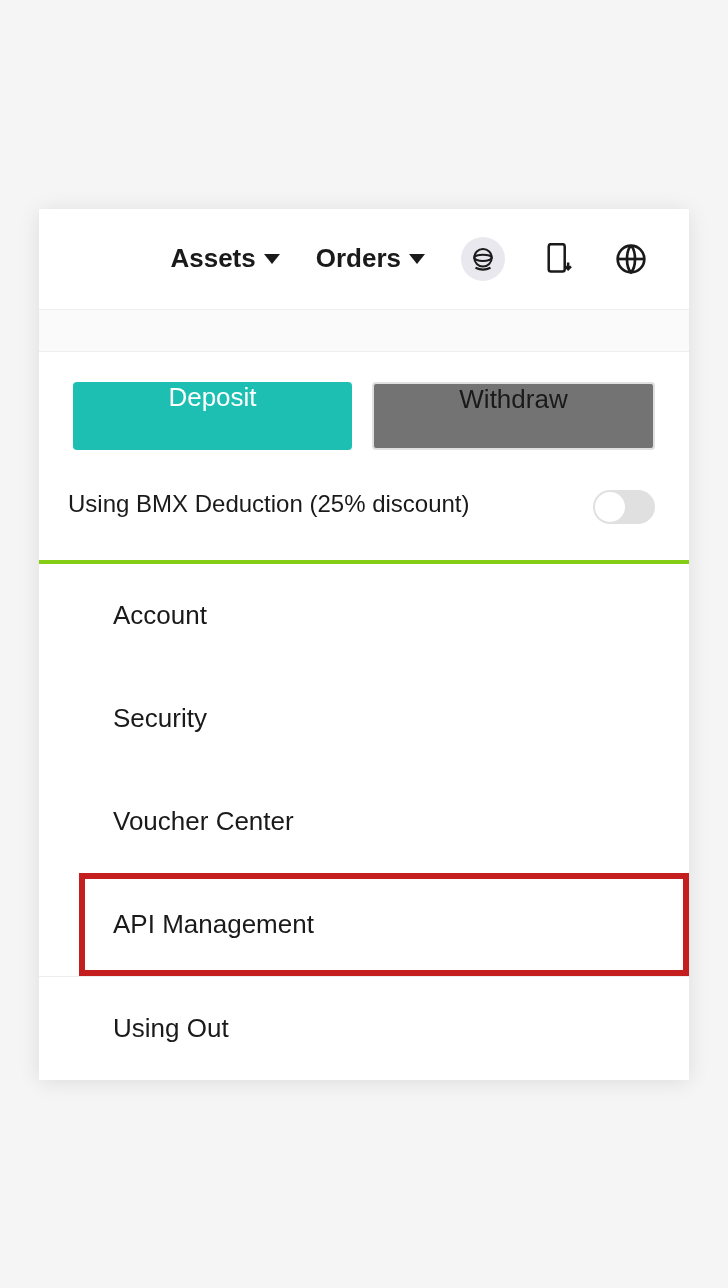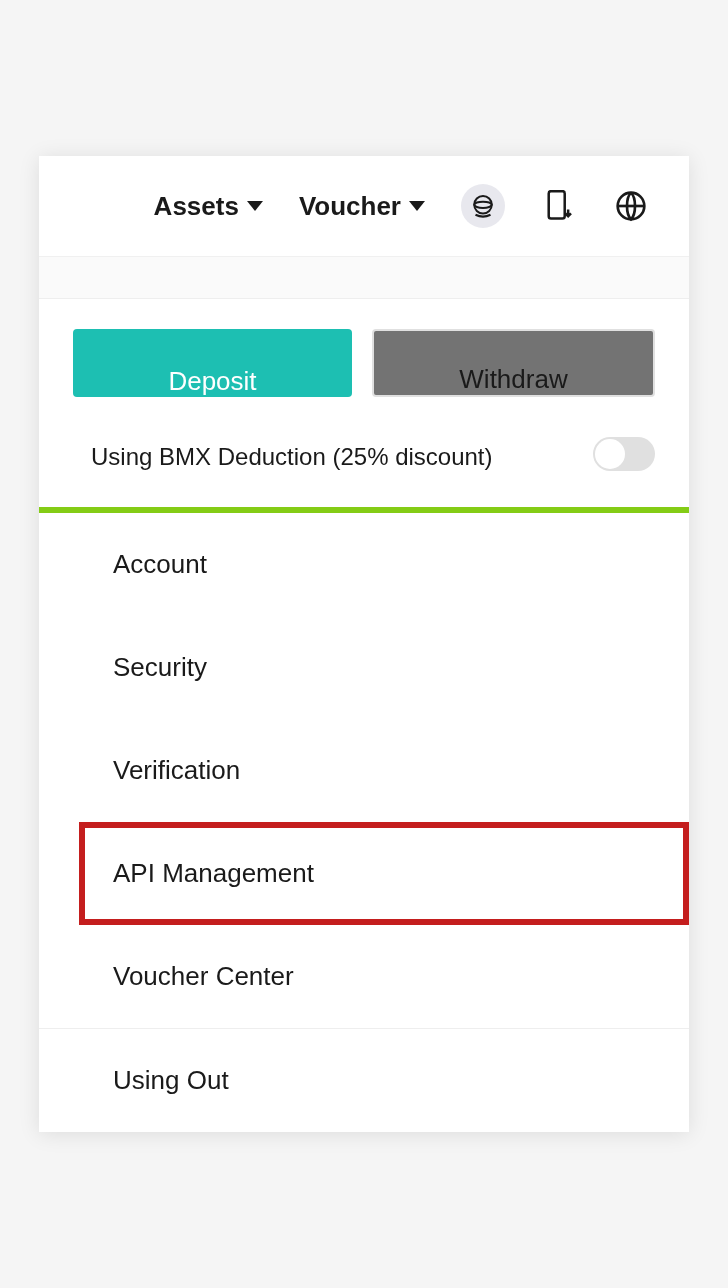--- a/index.html
+++ b/index.html
@@ -93,43 +93,43 @@
     }
     .btn-row {
       display: flex;
       gap: 20px;
       padding: 30px 34px 20px 34px;
     }
     .btn {
       flex: 1;
       height: 68px;
       display: flex;
-      align-items: flex-end;
+      align-items: flex-start;
       justify-content: center;
       font-size: 26px;
       font-weight: 500;
       border-radius: 4px;
       cursor: pointer;
     }
     .btn-primary {
       background: #1dbfb2;
       color: #ffffff;
       border: none;
     }
     .btn-secondary {
       background: #737373;
       color: #1a1a1a;
       border: 2px solid #e0e0e0;
     }
     .deduction-row {
       display: flex;
-      align-items: flex-end;
+      align-items: flex-start;
       justify-content: space-between;
-      padding: 20px 34px 36px 52px;
-      border-bottom: 6px solid #84cc16;
+      padding: 20px 34px 36px 29px;
+      border-bottom: 4px solid #84cc16;
     }
     .deduction-label {
       font-size: 24px;
       color: #1a1a1a;
     }
     .toggle {
       width: 62px;
       height: 34px;
       background: #e0e0e0;
       border-radius: 17px;
@@ -167,21 +167,21 @@
 <body>
 
 <div class="panel">
 
   <div class="topbar">
     <div class="top-link">
       <span>Assets</span>
       <span class="caret-down"></span>
     </div>
     <div class="top-link">
-      <span>Voucher</span>
+      <span>Orders</span>
       <span class="caret-down"></span>
     </div>
     <div class="top-icon avatar-wrap">
       <svg width="30" height="30" viewBox="0 0 24 24" fill="none" stroke="#1a1a1a" stroke-width="1.6">
         <circle cx="12" cy="11" r="7"></circle>
         <ellipse cx="12" cy="11" rx="7" ry="2.5"></ellipse>
         <path d="M6 19 Q12 22 18 19"></path>
       </svg>
     </div>
     <div class="top-icon">
@@ -219,27 +219,24 @@
   </div>
 
   <div class="menu-list">
     <div class="menu-item">
       <span>Account</span>
     </div>
     <div class="menu-item">
       <span>Security</span>
     </div>
     <div class="menu-item">
-      <span>Verification</span>
+      <span>Voucher Center</span>
     </div>
     <div class="menu-item highlighted">
       <span>API Management</span>
     </div>
-    <div class="menu-item">
-      <span>Voucher Center</span>
-    </div>
     <div class="divider"></div>
     <div class="menu-item">
       <span>Using Out</span>
     </div>
   </div>
 
 </div>
 
 </body></html>

